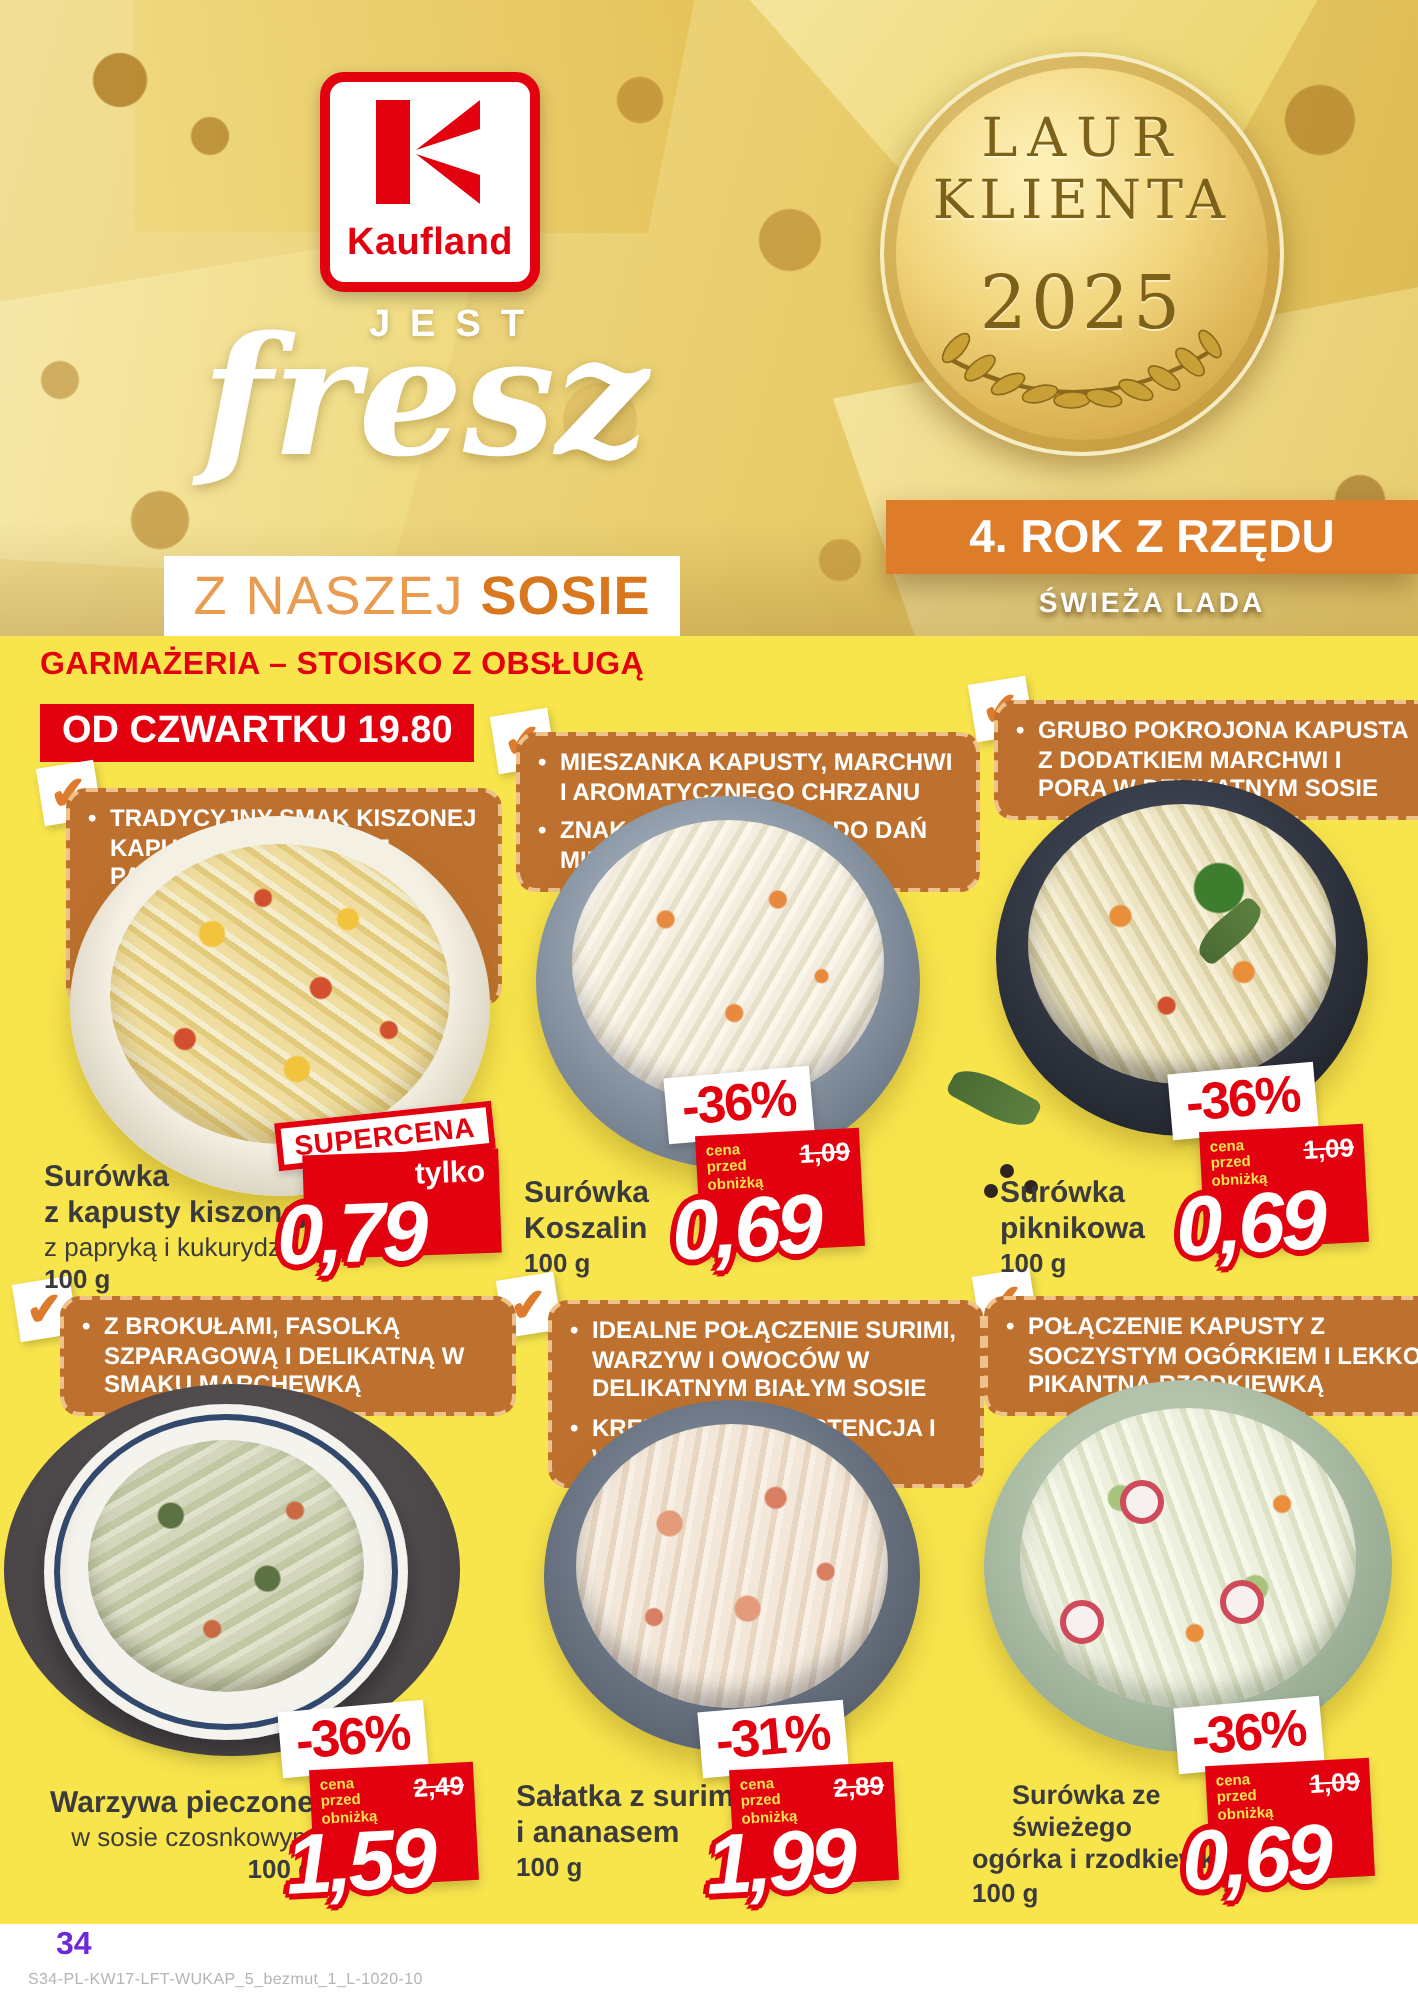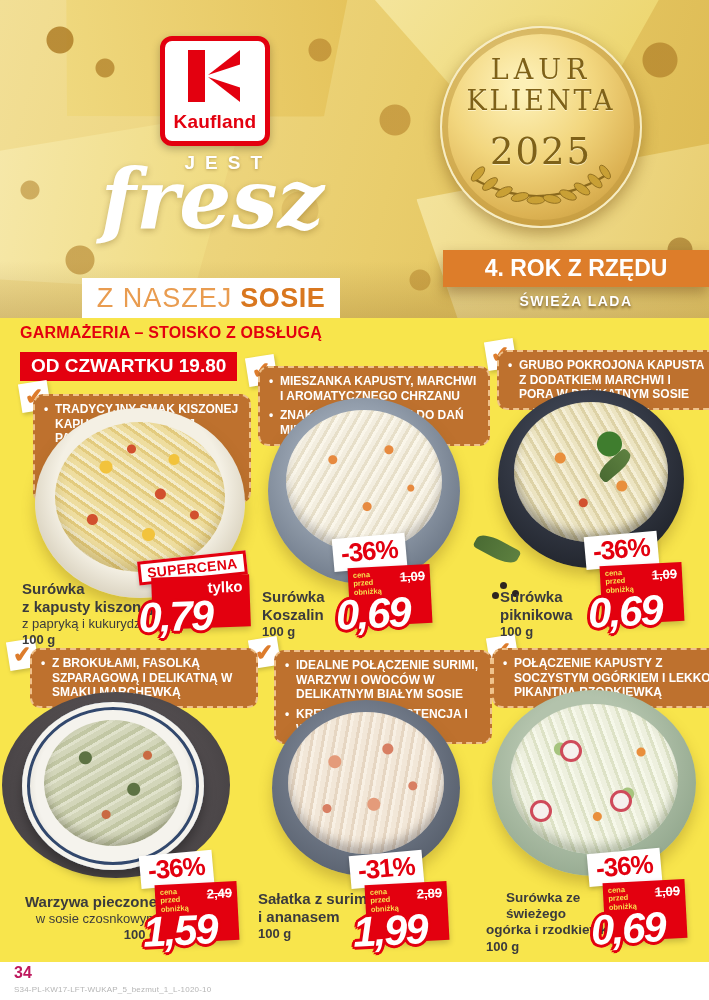--- a/index.html
+++ b/index.html
@@ -192,21 +192,21 @@
   .sc{position:absolute;width:112px;}
   .sc-label{display:inline-block;background:#fff;border:3px solid #E3000F;color:#E3000F;
     font-weight:800;font-size:14px;letter-spacing:.3px;padding:1px 6px;transform:rotate(-6deg);
     box-shadow:0 2px 4px rgba(0,0,0,.2);}
   .sc-body{position:relative;background:#E3000F;width:84px;margin:-4px 0 0 14px;transform:rotate(-2deg);
     padding:3px 7px 32px;box-shadow:0 3px 6px rgba(0,0,0,.2);}
   .sc-tylko{text-align:right;color:#fff;font-weight:800;font-size:15px;}
 
   
   .footer{position:absolute;left:0;top:962px;width:709px;height:38px;background:#fff;}
-  .pnum{position:absolute;left:14px;top:2px;font-size:16px;color:#be185d;font-weight:600;}
+  .pnum{position:absolute;left:28px;top:2px;font-size:16px;color:#6d28d9;font-weight:600;}
   .pcode{position:absolute;left:14px;top:23px;font-size:8px;color:#b5b5b5;letter-spacing:.2px;}
   .fnote{position:absolute;right:14px;top:4px;text-align:right;font-size:12.5px;color:#8f8f8f;line-height:1.3;}
 </style>
 </head>
 <body>
 
 <div class="page">
 
   <div class="hero">
     <div class="wedge wedgeC"></div>

